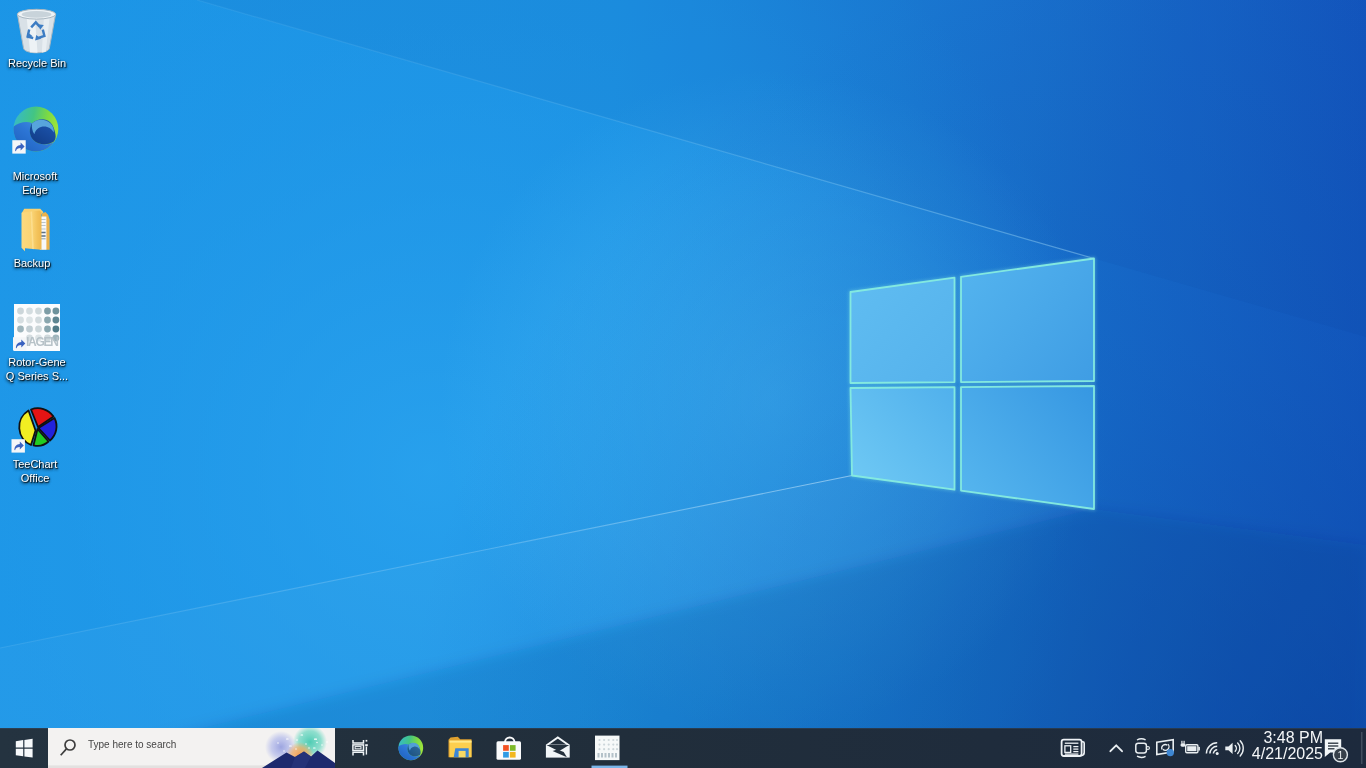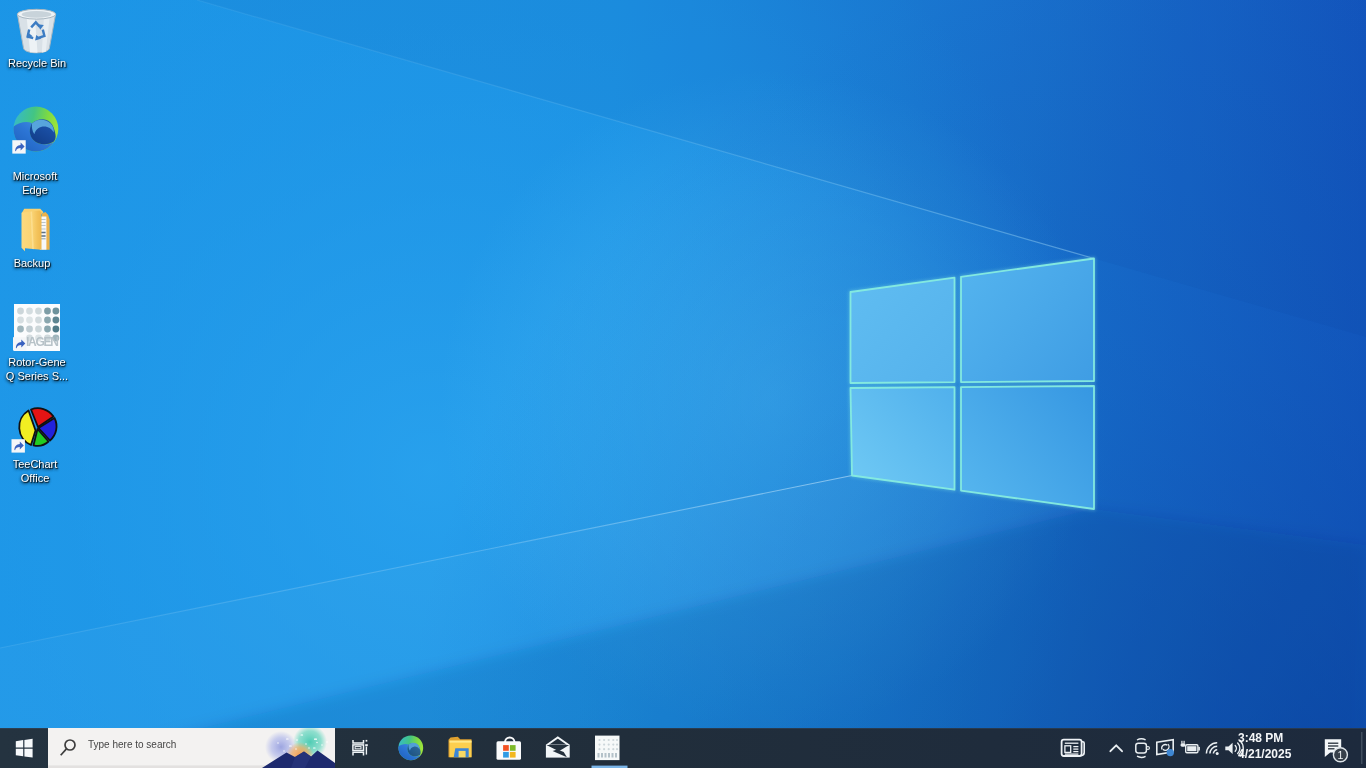--- a/index.html
+++ b/index.html
@@ -2,21 +2,21 @@
 <html><head>
 <meta charset="utf-8">
 <style>
 html,body{margin:0;padding:0;width:1366px;height:768px;overflow:hidden;background:#1a7fd4;}
 *{box-sizing:border-box;}
 #stage{position:absolute;left:0;top:0;width:1366px;height:768px;font-family:"Liberation Sans",sans-serif;}
 #gfx{position:absolute;left:0;top:0;}
 .lbl{position:absolute;color:#fff;font-size:11px;line-height:13.5px;text-align:center;width:90px;
  text-shadow:1px 1px 1px rgba(0,0,0,.85),0 1px 3px rgba(0,0,0,.7),0 2px 3px rgba(0,0,0,.45);}
 #searchtxt{position:absolute;left:88px;top:739px;font-size:10px;color:#454545;}
-#clock{position:absolute;left:1238px;top:731px;width:85px;text-align:left;color:#f4f6f8;font-size:12px;line-height:14px;font-weight:bold;}
+#clock{position:absolute;left:1238px;top:731px;width:85px;text-align:right;color:#f4f6f8;font-size:16px;line-height:14px;}
 #clock div{height:14px}
 #date{margin-top:2px;}
 </style>
 </head>
 <body>
 <div id="stage">
 <svg id="gfx" width="1366" height="768" viewBox="0 0 1366 768">
 <defs>
   <linearGradient id="bgx" x1="0" y1="0" x2="1366" y2="0" gradientUnits="userSpaceOnUse">
     <stop offset="0" stop-color="#1b95e6"></stop>

